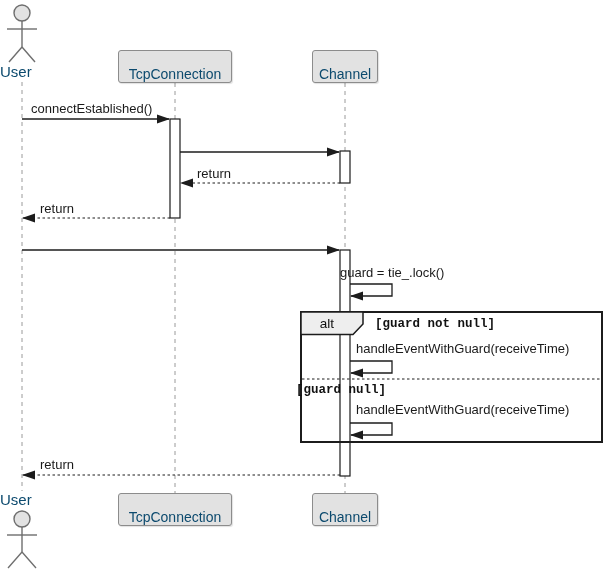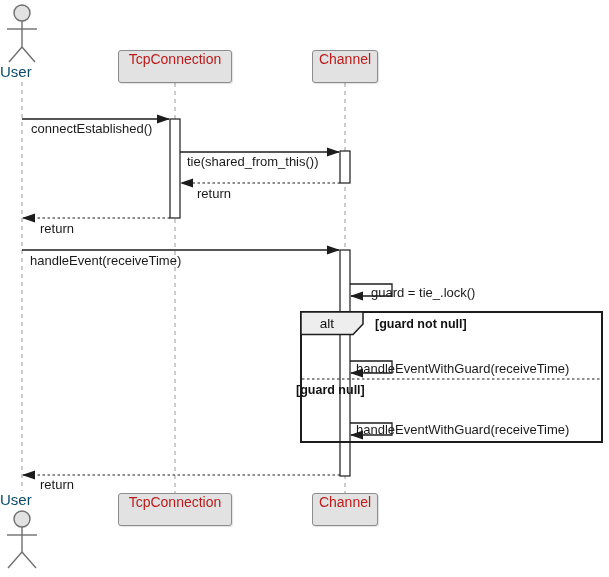--- a/index.html
+++ b/index.html
@@ -1,26 +1,26 @@
 <!DOCTYPE html>
 <html><head>
 <meta charset="utf-8">
 <style>
   * { margin:0; padding:0; box-sizing:border-box; }
   html,body { background:#ffffff; font-family:"Liberation Sans", sans-serif; }
   .canvas { position:relative; width:609px; height:577px; background:#fff; overflow:hidden; }
   .layer { position:absolute; left:0; top:0; }
   .pbox {
     position:absolute; background:#e2e2e2; border:1px solid #8c8c8c; border-radius:3px;
-    display:flex; align-items:flex-start; justify-content:center;
-    font-size:14px; color:#b91c1c; box-shadow:1px 1px 1px rgba(0,0,0,0.12);
+    display:flex; align-items:flex-end; justify-content:center;
+    font-size:14px; color:#0c4a6e; box-shadow:1px 1px 1px rgba(0,0,0,0.12);
     white-space:nowrap;
   }
-  .msg { position:absolute; font-size:13px; color:#1a1a1a; white-space:nowrap;margin-top:20px; }
-  .guard { position:absolute; font-size:12.5px; font-weight:bold; color:#111; white-space:nowrap; }
+  .msg { position:absolute; font-size:13px; color:#1a1a1a; white-space:nowrap; }
+  .guard { position:absolute; font-size:12.5px; font-weight:bold; color:#111; white-space:nowrap;font-family:Liberation Mono, monospace; }
   .op { position:absolute; font-size:13.5px; font-weight:normal; color:#111; text-align:center; }
   .actor-label { position:absolute; font-size:15px; color:#0c4a6e; text-align:left; }
   svg .lifeline { stroke:#9a9a9a; stroke-width:1; stroke-dasharray:4,4; }
   svg .actor { stroke:#6e6e6e; stroke-width:1.4; fill:none; }
   svg .actor-head { fill:#e2e2e2; stroke:#6e6e6e; stroke-width:1.4; }
   svg .bar { fill:#ffffff; stroke:#1c1c1c; stroke-width:1.2; }
   svg .call { stroke:#1c1c1c; stroke-width:1.3; fill:none; }
   svg .ret { stroke:#1c1c1c; stroke-width:1; stroke-dasharray:2.5,2.5; fill:none; }
   svg .head { fill:#1c1c1c; stroke:none; }
   svg .frame { fill:none; stroke:#1c1c1c; stroke-width:2; }
@@ -101,25 +101,23 @@
     <span>TcpConnection</span>
   </div>
   <div class="pbox" style="left:312px; top:493px; width:66px; height:33px">
     <span>Channel</span>
   </div>
 
   <div class="actor-label" style="left:0px; top:63px; width:44px">User</div>
   <div class="actor-label" style="left:0px; top:491px; width:44px">User</div>
 
   <div class="msg" style="left:31px; top:101px">connectEstablished()</div>
-  <div class="msg" style="left:187px; top:134px">tie(shared_from_this())</div>
   <div class="msg" style="left:197px; top:166px">return</div>
   <div class="msg" style="left:40px; top:201px">return</div>
-  <div class="msg" style="left:30px; top:233px">handleEvent(receiveTime)</div>
-  <div class="msg" style="left:371px; top:265px">guard = tie_.lock()</div>
+  <div class="msg" style="left:340px; top:265px">guard = tie_.lock()</div>
   <div class="msg" style="left:356px; top:341px">handleEventWithGuard(receiveTime)</div>
   <div class="msg" style="left:356px; top:402px">handleEventWithGuard(receiveTime)</div>
   <div class="msg" style="left:40px; top:457px">return</div>
 
   <div class="op" style="left:301px; top:316px; width:52px">alt</div>
   <div class="guard" style="left:375px; top:317px">[guard not null]</div>
   <div class="guard" style="left:296px; top:383px">[guard null]</div>
 
 </div>
 

